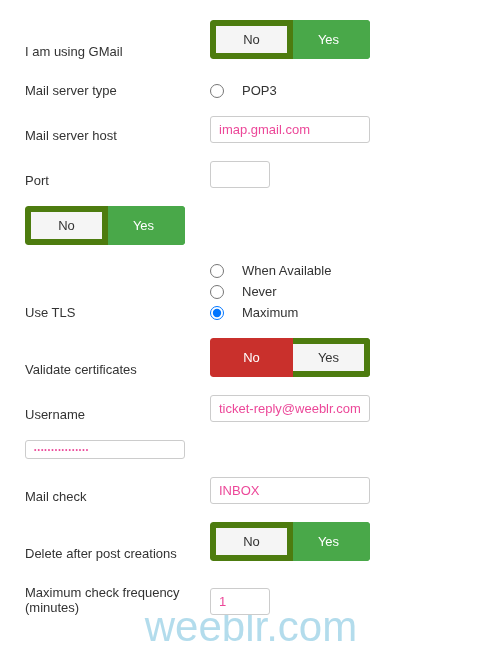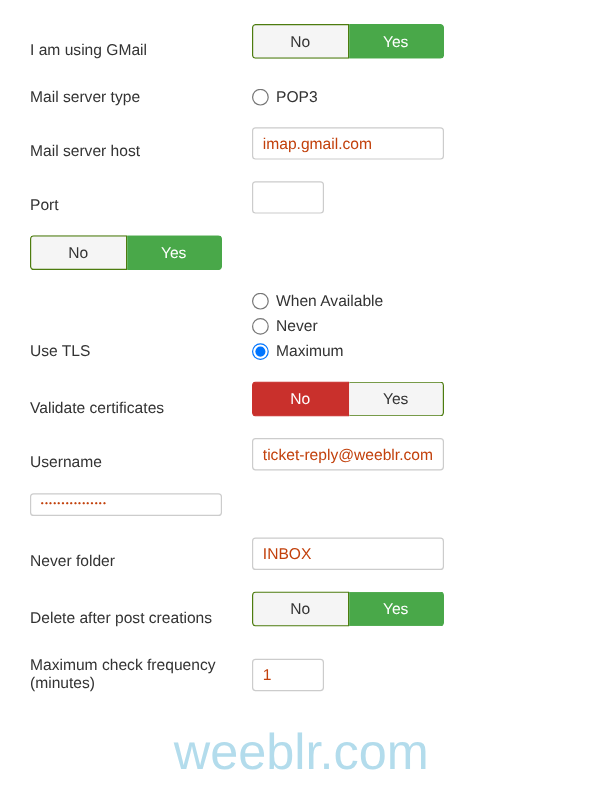--- a/index.html
+++ b/index.html
@@ -35,21 +35,21 @@
       border-radius: 3px;
       overflow: hidden;
       width: 160px;
     }
     .btn {
       flex: 1;
       padding: 6px 0;
       text-align: center;
       font-size: 13px;
       cursor: pointer;
-      border: 1px solid #4d7c0f;
+      border: 6px solid #4d7c0f;
       background: #f5f5f5;
       color: #333;
       user-select: none;
     }
     .btn:first-child {
       border-radius: 3px 0 0 3px;
     }
     .btn:last-child {
       border-radius: 0 3px 3px 0;
       border-left: none;
@@ -65,37 +65,37 @@
       color: #fff;
     }
     .radio-group {
       display: flex;
       flex-direction: column;
       gap: 6px;
     }
     .radio-item {
       display: flex;
       align-items: center;
-      gap: 6px;
+      gap: 18px;
     }
     .radio-item input[type="radio"] {
       width: 14px;
       height: 14px;
       cursor: pointer;
     }
     .radio-item label {
       cursor: pointer;
     }
     input[type="text"], input[type="password"] {
       width: 160px;
       padding: 5px 8px;
       border: 1px solid #ccc;
       border-radius: 3px;
       font-size: 13px;
-      color: #c2410c;
+      color: #ec4899;
     }
     input.narrow {
       width: 60px;
     }
     .watermark {
       position: absolute;
       bottom: 9px;
       left: 50%;
       transform: translateX(-50%);
       font-size: 42px;
@@ -196,21 +196,21 @@
   </div>
 </div>
 
 <div class="form-row">
   <div class="form-control">
     <input type="text" style="font-size: 7px; letter-spacing: 1px;" value="••••••••••••••••">
   </div>
 </div>
 
 <div class="form-row">
-  <div class="form-label">Never folder</div>
+  <div class="form-label">Mail check</div>
   <div class="form-control">
     <input type="text" value="INBOX" style="">
   </div>
 </div>
 
 <div class="form-row">
   <div class="form-label">Delete after post creations</div>
   <div class="form-control">
     <div class="btn-group">
       <div class="btn">No</div>

